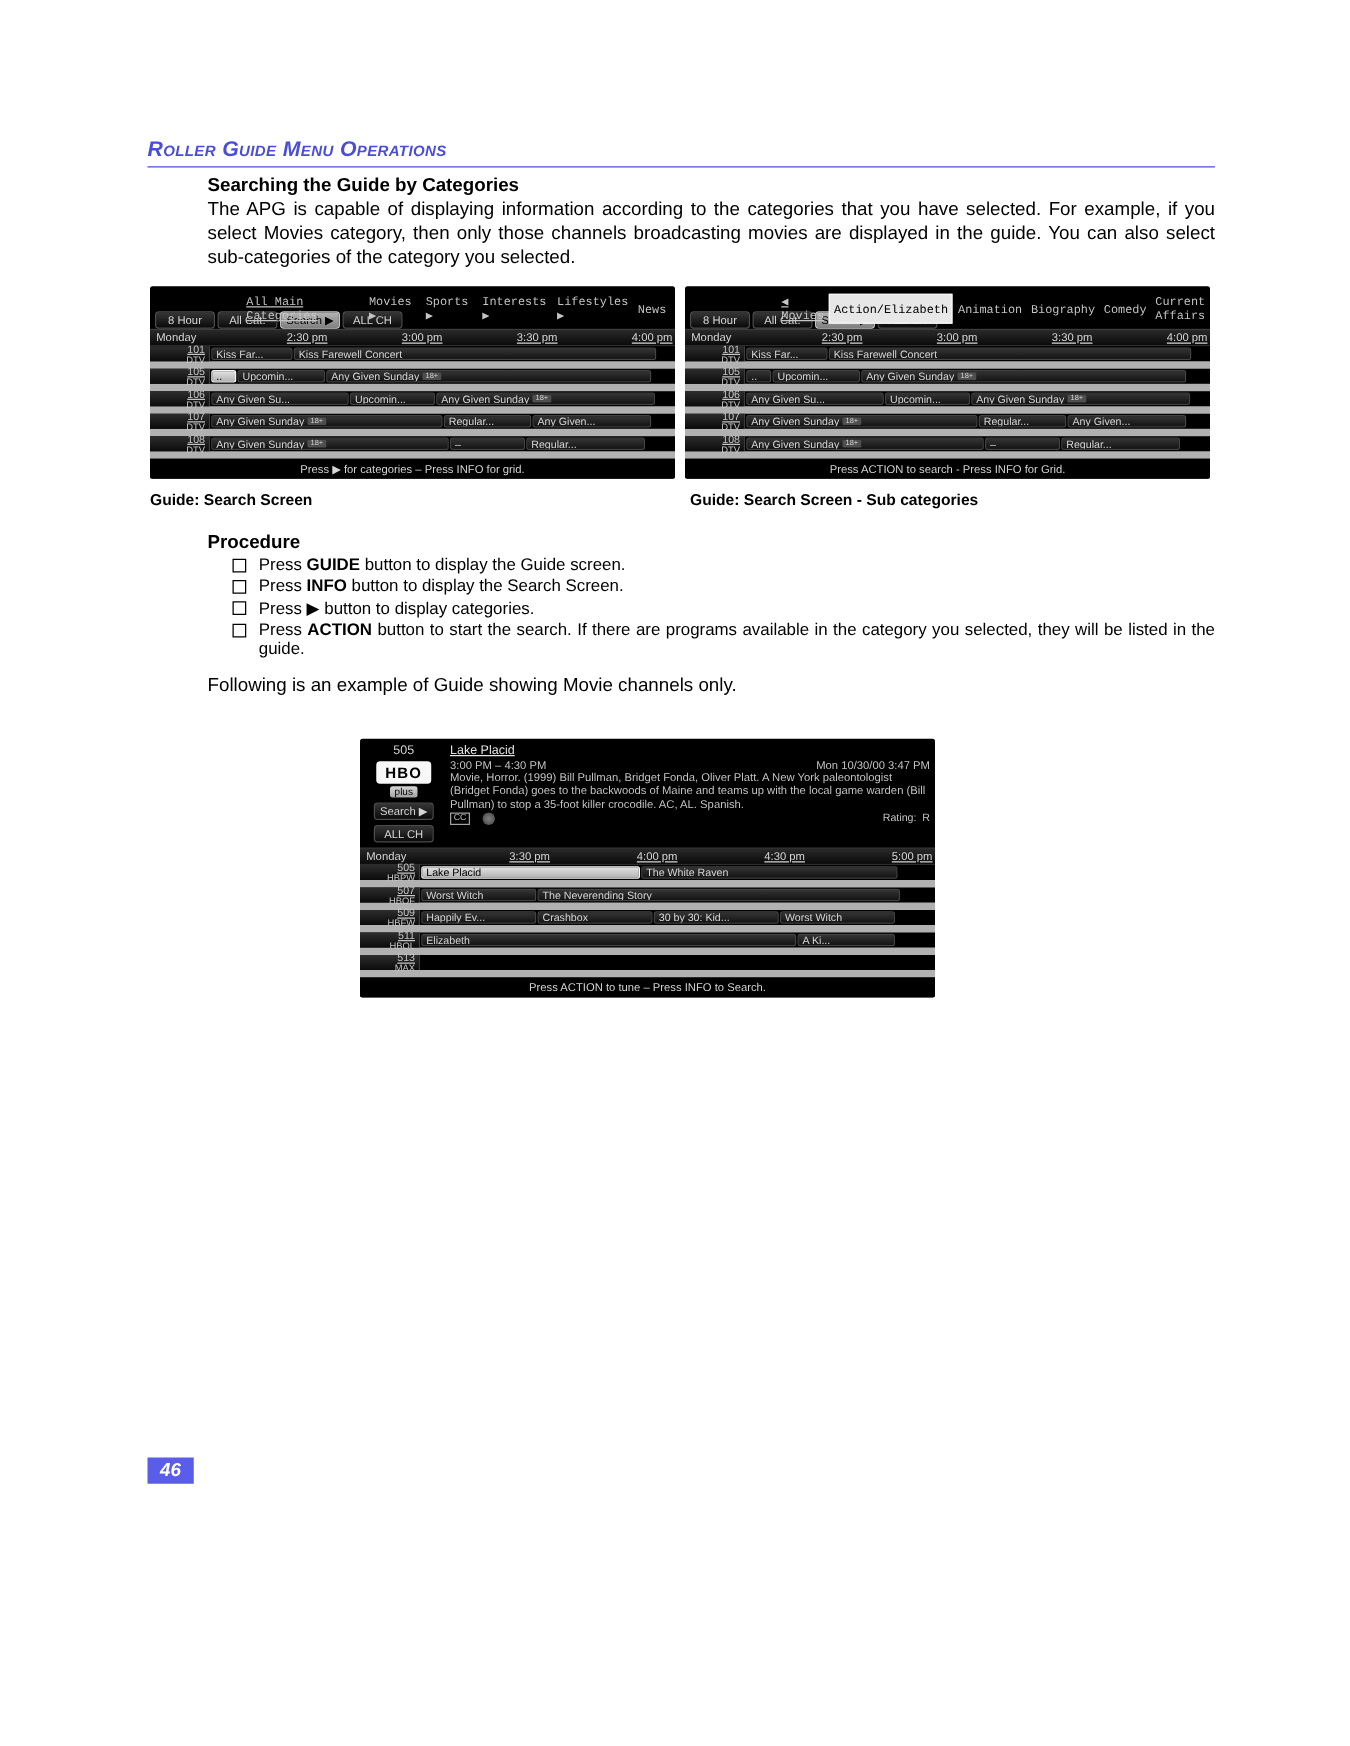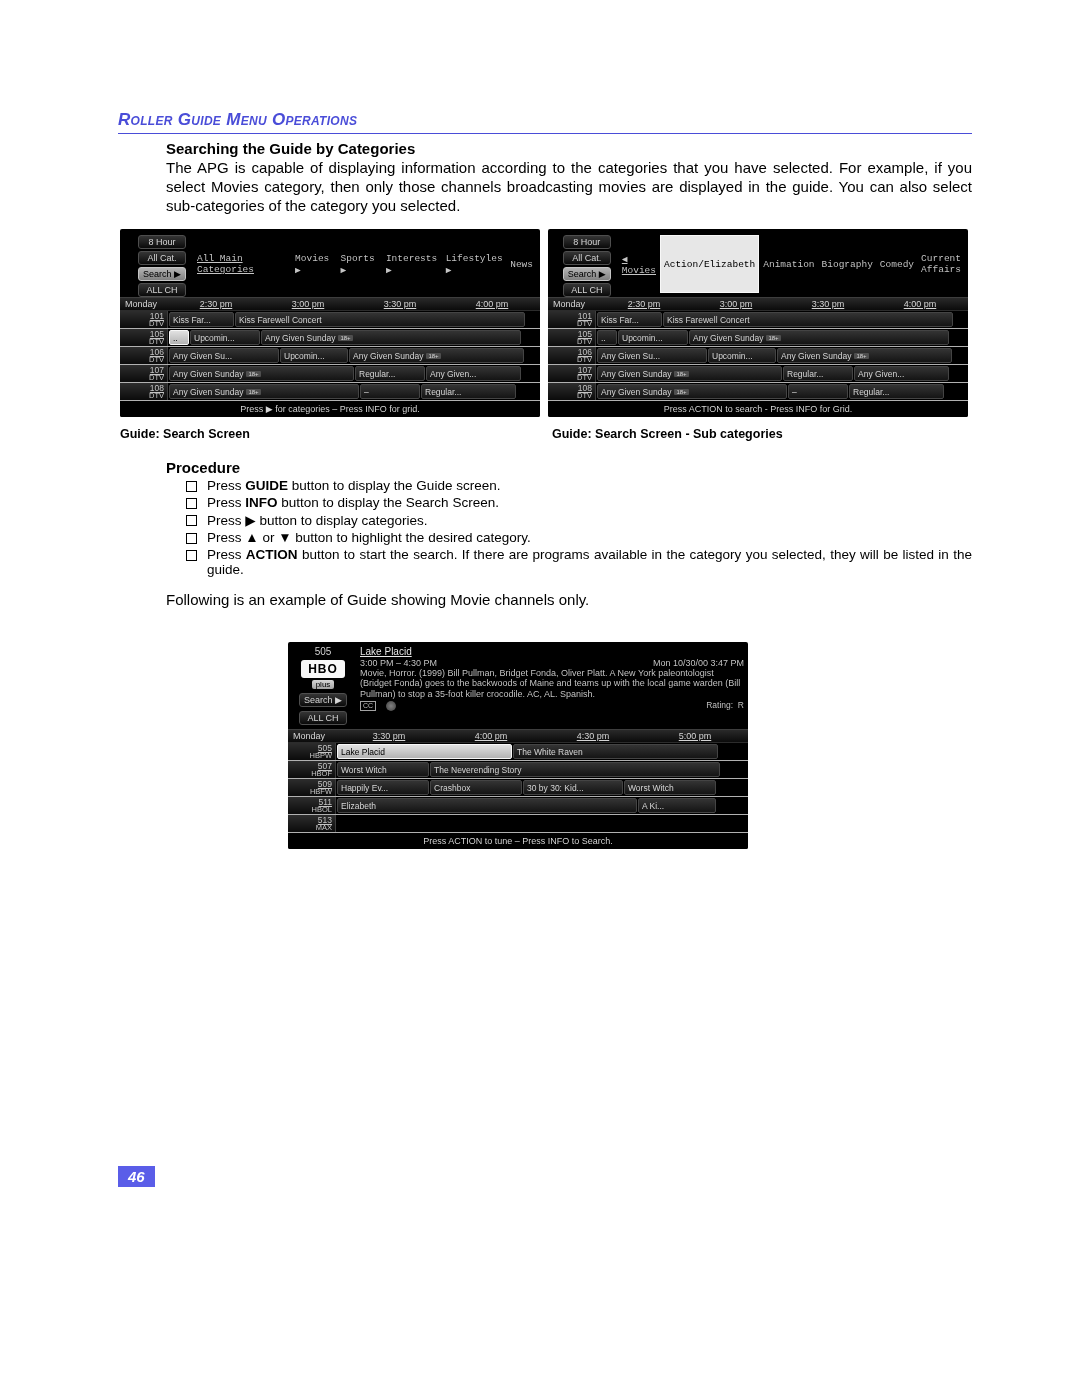--- a/index.html
+++ b/index.html
@@ -34,21 +34,21 @@
   .shots-row { display:flex; gap:8px; margin: 14px 0 6px -98px; }
   .guide-shot {
     background:#000; color:#ddd; border-radius:2px;
     font-size:10px; width:420px; position:relative;
     font-family: Arial, sans-serif;
     overflow:hidden;
   }
   .guide-shot.narrow { width:420px; }
 
   .gs-top { display:flex; padding:4px 4px 0 4px; gap:4px; }
-  .gs-sidebar { width:62px; display:flex; flex-direction:column; gap:2px; align-items:flex-end; padding-top:2px;}
+  .gs-sidebar { width:62px; display:flex; flex-direction:row; gap:2px; align-items:flex-end; padding-top:2px;}
   .gs-sidebtn {
     background:linear-gradient(#3c3c3c,#101010);
     border:1px solid #555; border-radius:3px;
     padding:1px 4px; color:#ddd; font-size:9px;
     text-align:center; min-width:48px;
     display:flex; align-items:center; justify-content:center; gap:2px;
   }
   .gs-sidebtn.sel { background:linear-gradient(#bbb,#888); color:#000; border-color:#ccc;}
 
   .gs-menu { flex:1; display:flex; flex-direction:row; gap:1px; padding:2px 0 4px 4px;font-family:Liberation Mono, monospace;}
@@ -56,24 +56,24 @@
   .gs-menu-item.under { text-decoration: underline; }
   .gs-menu-item.box { background:#eee; color:#000; border:1px solid #fff; padding:0 3px;}
 
   .gs-timehdr {
     display:flex; background:linear-gradient(#2f2f36,#111);
     border-top:1px solid #444; border-bottom:1px solid #333;
     align-items:center; padding:1px 2px;
   }
   .gs-day { width:48px; font-size:9px; padding-left:3px;}
   .gs-times { flex:1; display:flex; }
-  .gs-time { flex:1; font-size:9px; text-align:center; text-decoration:underline;}
+  .gs-time { flex:1; font-size:9px; text-align:right; text-decoration:underline;}
 
   .gs-grid { }
-  .gs-row { display:flex; align-items:stretch; border-bottom:1px solid #fca5a5; height:18px;}
+  .gs-row { display:flex; align-items:stretch; border-bottom:6px solid #fca5a5; height:18px;}
   .gs-ch { width:48px; background:linear-gradient(#333,#111); border-right:1px solid #444;
            display:flex; flex-direction:column; justify-content:center; align-items:flex-end;
            padding-right:3px; font-size:7.5px; line-height:1; color:#ccc;}
   .gs-ch .num { font-size:8.5px; text-decoration:underline;}
   .gs-progs { flex:1; display:flex; gap:1px; padding:1px 2px 1px 1px;}
   .gs-prog {
     background:linear-gradient(#3a3a42,#1a1a22);
     border:1px solid #4a4a55; border-radius:2px;
     font-size:8.5px; padding:1px 3px; color:#ddd;
     overflow:hidden; white-space:nowrap;
@@ -322,24 +322,20 @@
       <div class="proc-item">
         <span class="box"></span>
         <span class="txt">Press <b>INFO</b> button to display the Search Screen.</span>
       </div>
       <div class="proc-item">
         <span class="box"></span>
         <span class="txt">Press <span class="glyph">▶</span> button to display categories.</span>
       </div>
       <div class="proc-item">
         <span class="box"></span>
-        <span class="txt">Press <span class="glyph">▲</span> or <span class="glyph">▼</span> button to highlight the desired category.</span>
-      </div>
-      <div class="proc-item">
-        <span class="box"></span>
         <span class="txt">Press <b>ACTION</b> button to start the search. If there are programs available in the category you selected, they will be listed in the guide.</span>
       </div>
     </div>
 
   <p class="body" style="margin-top:14px;">Following is an example of Guide showing Movie channels only.</p>
 </div>
 
 <div class="third-wrap">
   <div class="guide-shot third" id="shot-bottom">
       <div class="info-panel">

